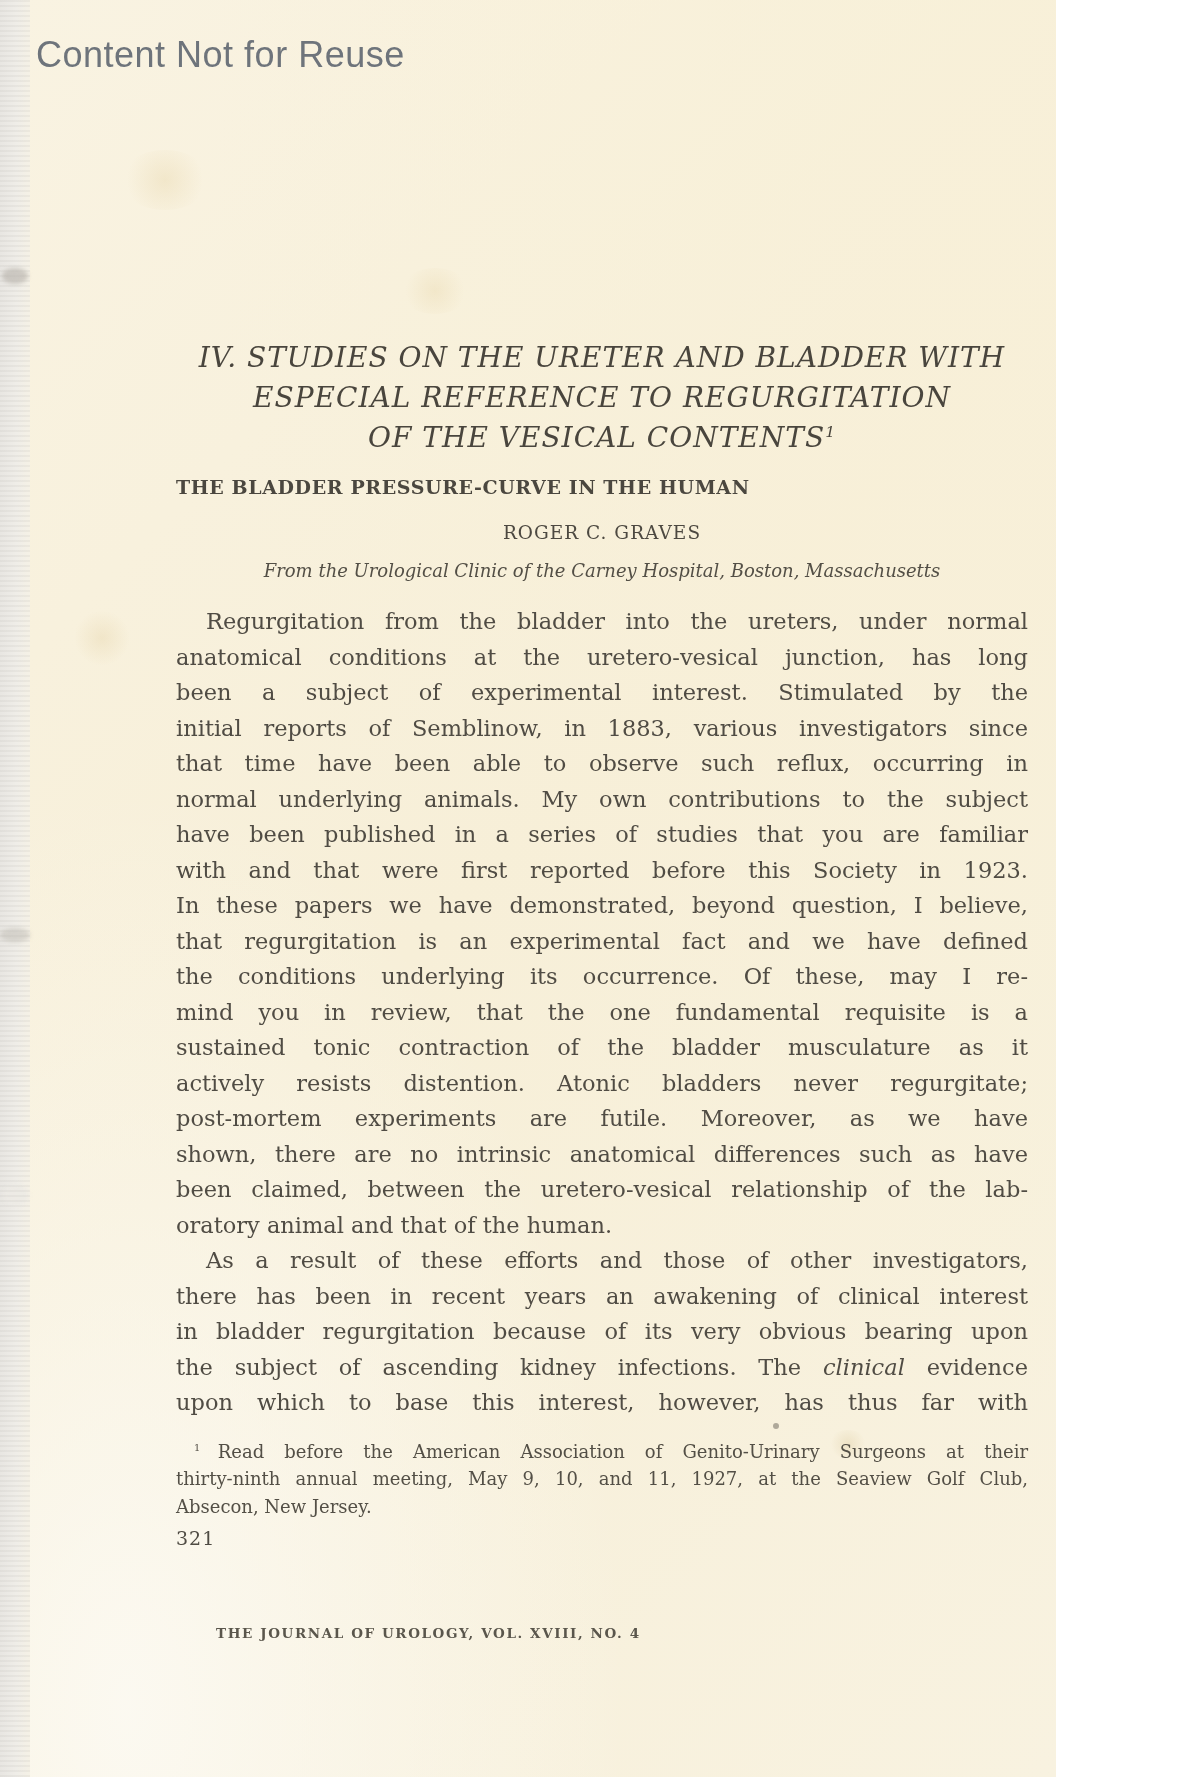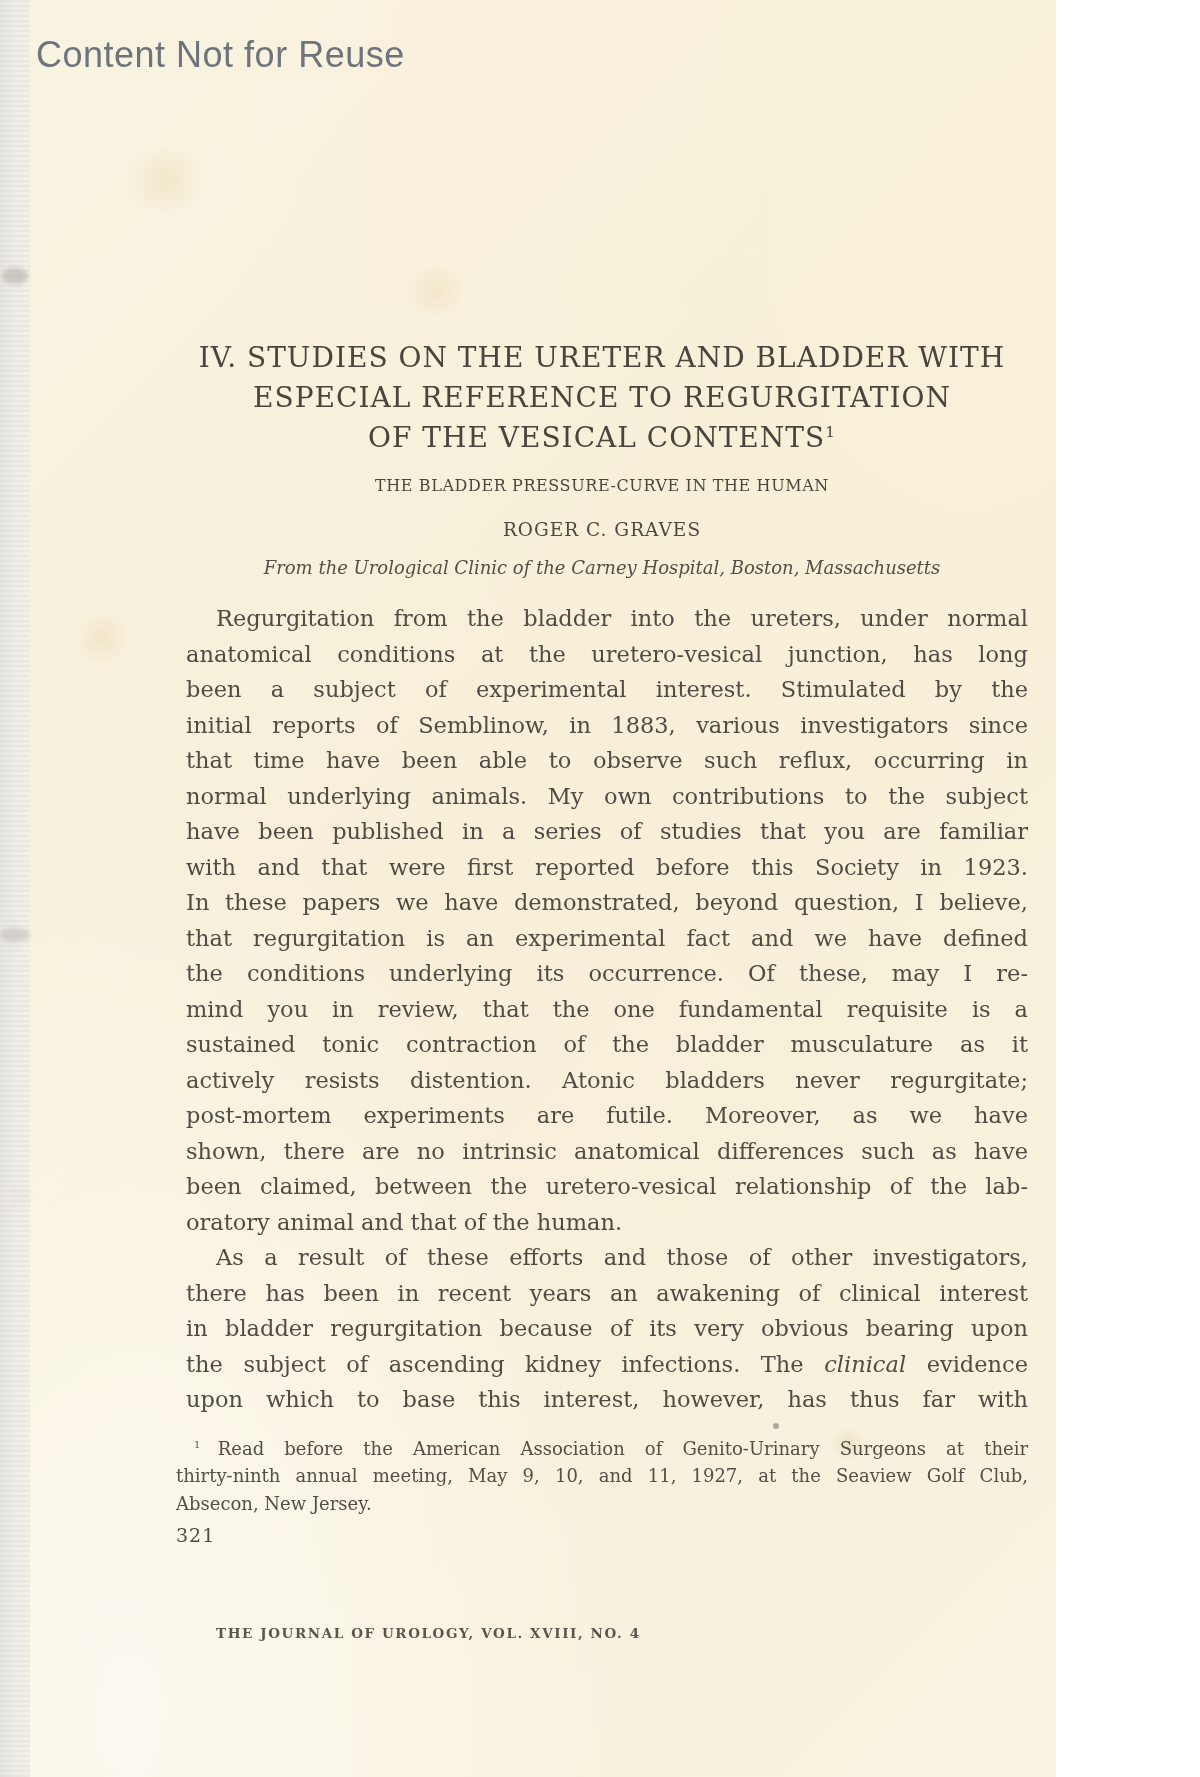--- a/index.html
+++ b/index.html
@@ -35,31 +35,31 @@
   .watermark {
     position:absolute; left:36px; top:34px;
     font-family:"Liberation Sans", sans-serif;
     font-size:36px; font-weight:400; color:#6e747b; letter-spacing:.5px;
     white-space:nowrap;
   }
 
   .content { position:absolute; left:176px; top:338px; width:852px; }
 
   .title { margin:0; font-size:28px; font-weight:500; color:#49453d;
-           text-align:center; line-height:40px; letter-spacing:1px; }
+           text-align:center; line-height:40px; letter-spacing:1px;font-style:italic; }
   .t-line { display:block; }
   sup { font-size:.55em; vertical-align:super; line-height:0; }
 
-  .subtitle { margin:18px 0 0 0; font-size:16px; font-weight:400; color:#4b473f;
-              text-align:center; letter-spacing:.6px; }
+  .subtitle { margin:18px 0 0 0; font-size:19px; font-weight:700; color:#4b473f;
+              letter-spacing:.6px; }
   .author { margin-top:24px; font-size:18.5px; text-align:center; color:#4d4941; letter-spacing:1px; }
   .affiliation { margin-top:17px; font-size:18px; font-style:italic; font-weight:500;
                  text-align:center; color:#534f46; }
 
-  .body { margin-top:23px; font-size:22.5px; line-height:35.5px; color:#504c44;margin-left:10px; }
+  .body { margin-top:23px; font-size:22.5px; line-height:35.5px; color:#504c44; }
   .line { text-align:justify; text-align-last:justify; }
   .line.short { text-align-last:left; }
   .line.indent { text-indent:30px; }
   .it { font-style:italic; }
 
   .footnote { margin-top:17px; font-size:18px; line-height:27.5px; color:#534f46; }
   .fn-line.indent-sm { text-indent:18px; }
 
   .page-number { margin-top:7px; font-size:19px; color:#4f4b43; letter-spacing:1px; }
 

